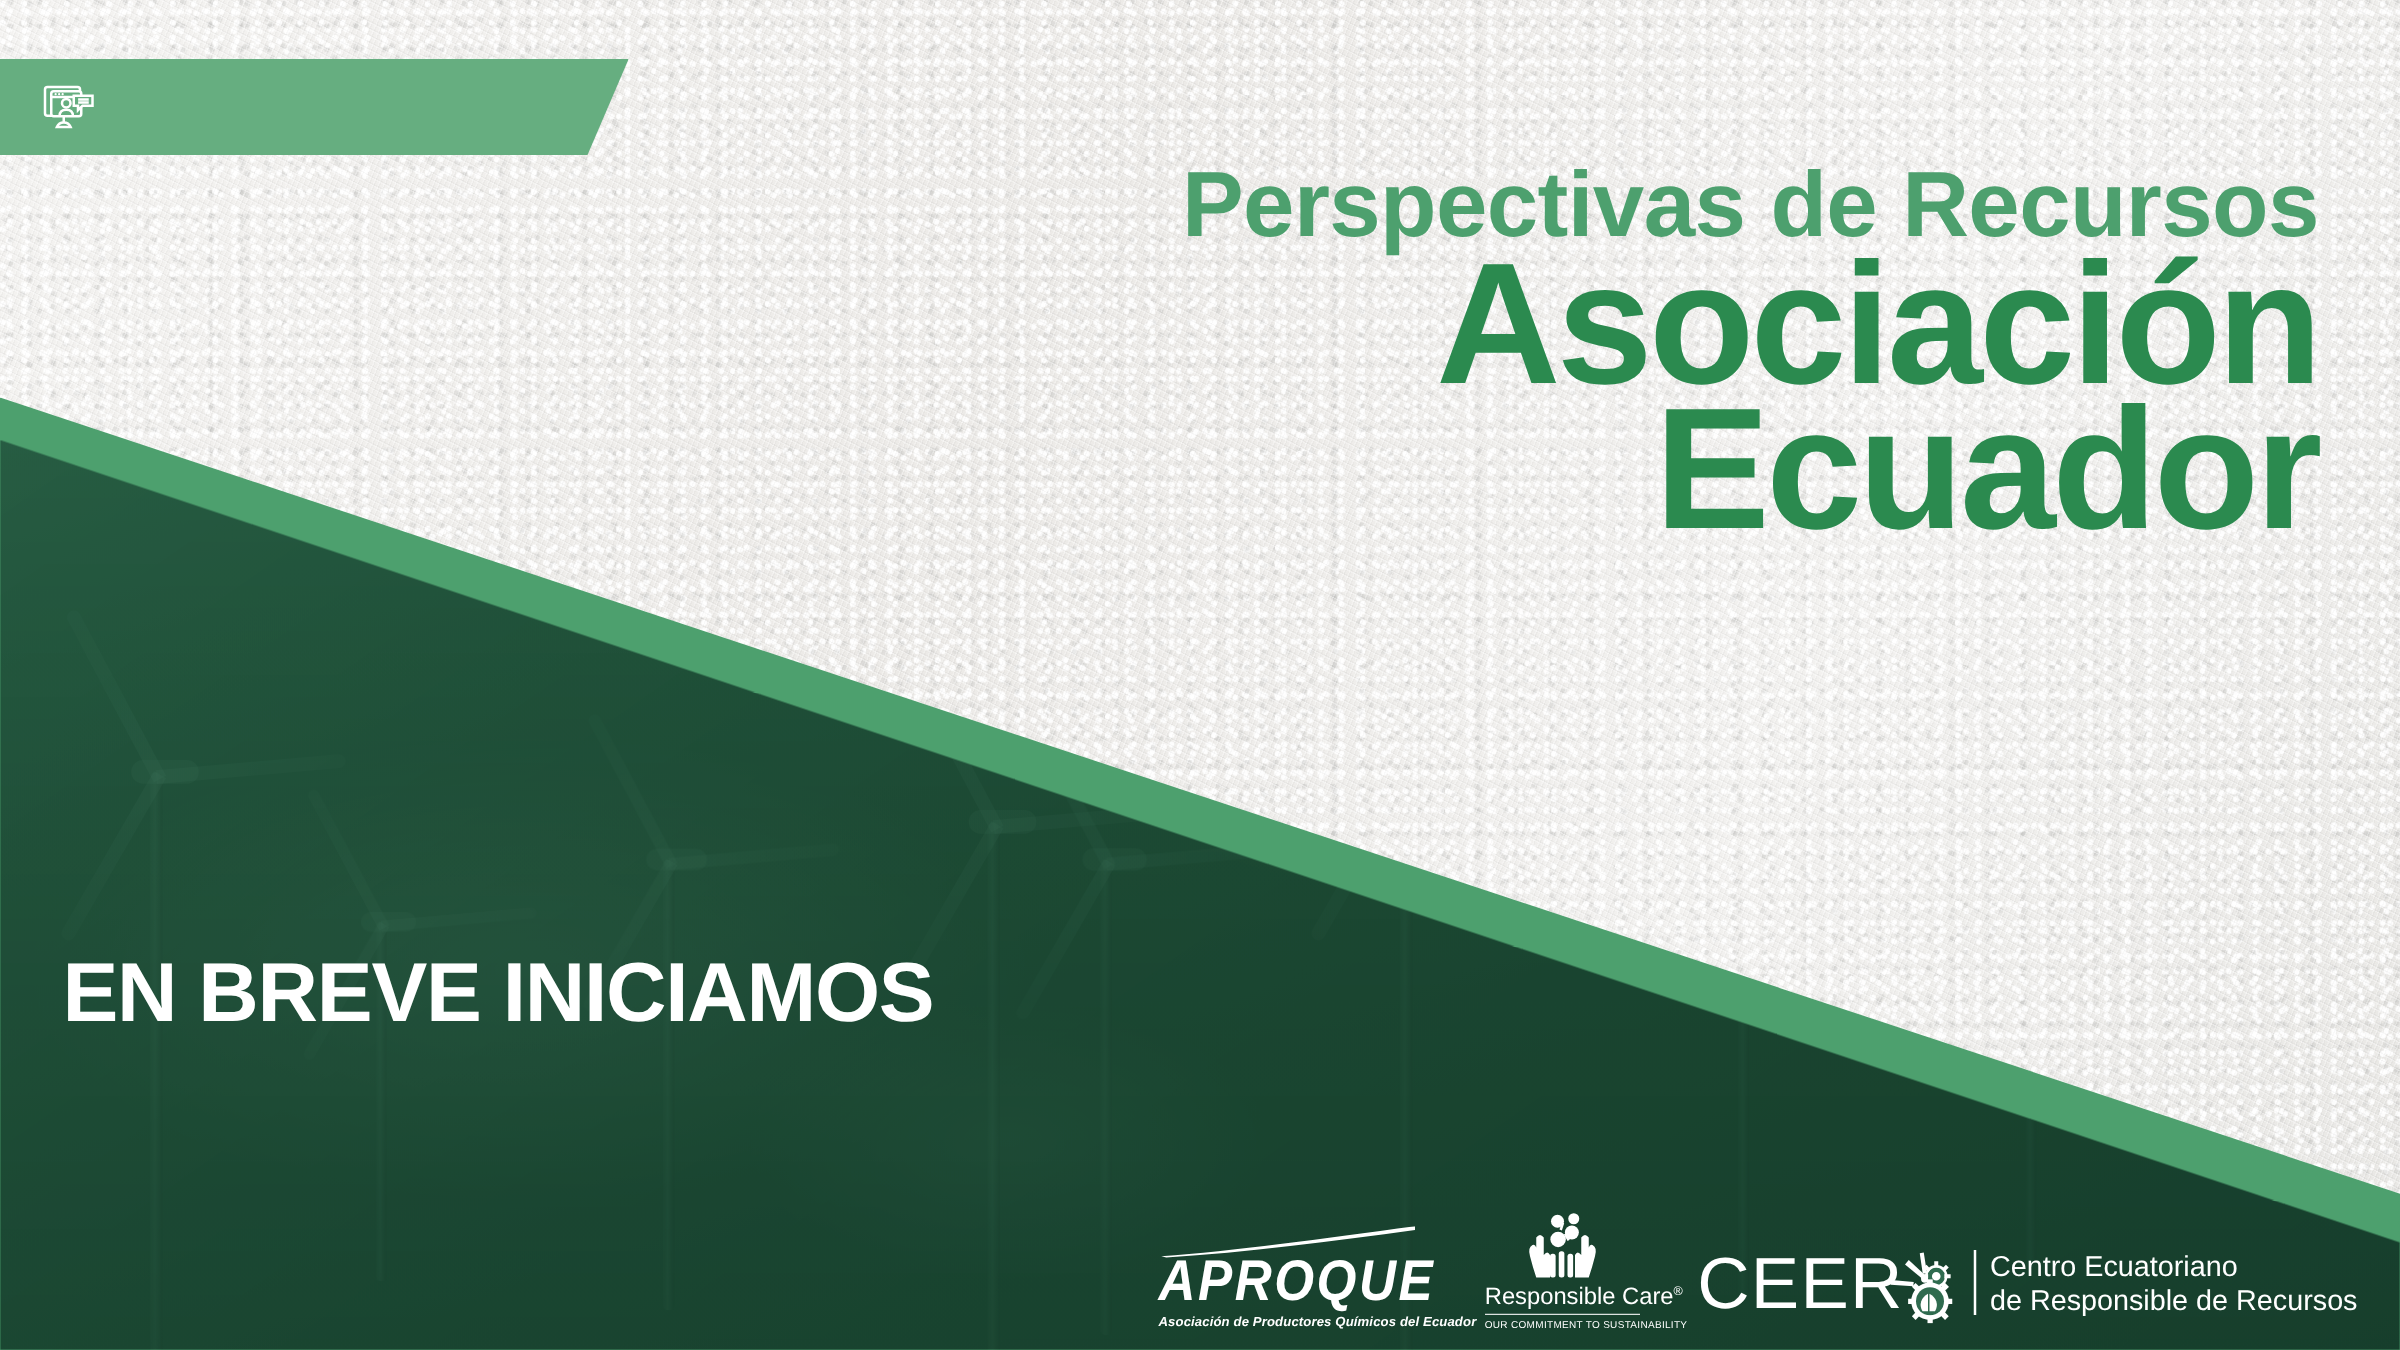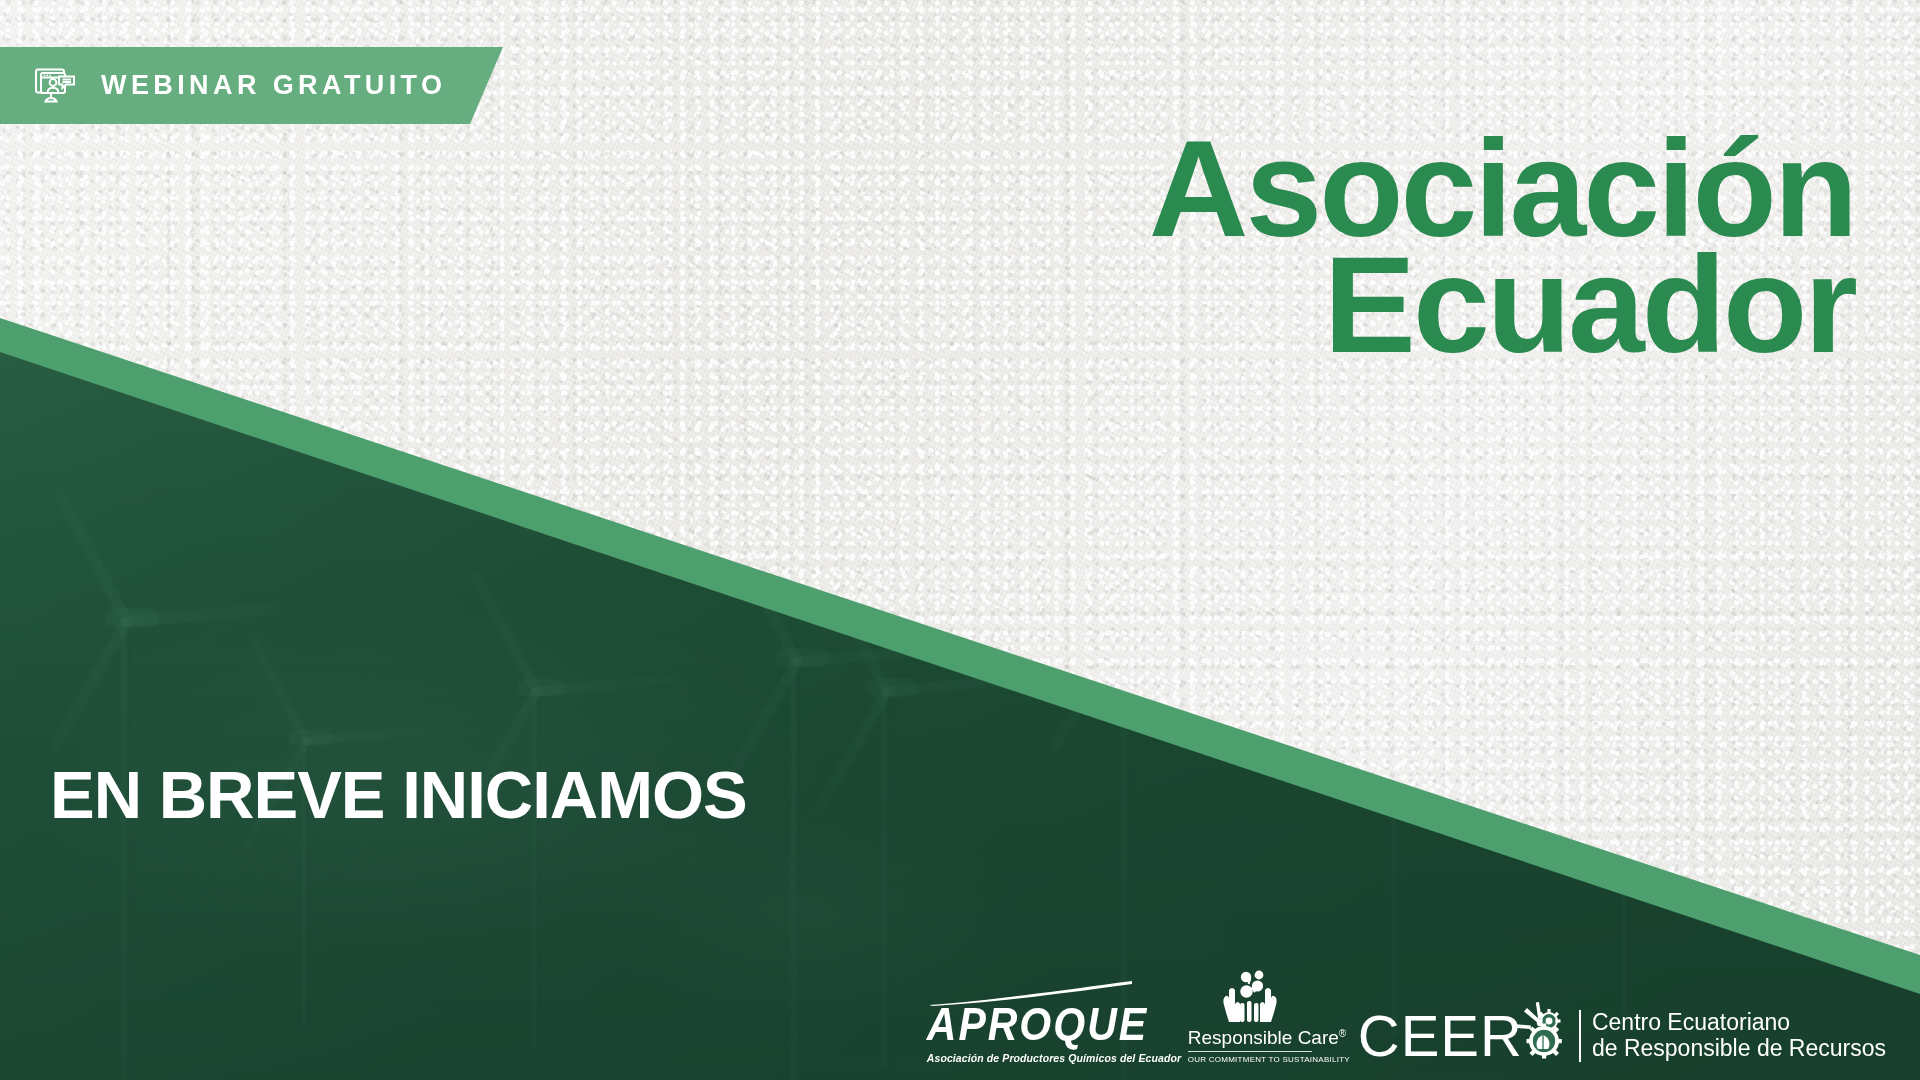--- a/index.html
+++ b/index.html
@@ -205,21 +205,21 @@
   }
   .rcare .word sup{ font-size:10px; vertical-align:super; }
   .rcare .sub {
     color:#ffffff; font-size:8px; letter-spacing:.25px;
     white-space:nowrap; margin-top:4px;
     border-top:1px solid rgba(255,255,255,.85);
     padding-top:3px;
   }
 
   
-  .ceer { display:flex; align-items:flex-end; gap:0; padding-bottom:4px; }
+  .ceer { display:flex; align-items:flex-start; gap:0; padding-bottom:4px; }
   .ceer .cw {
     color:#ffffff; font-size:58px; font-weight:300;
     letter-spacing:1px; line-height:.92;
     font-family:"Liberation Sans", sans-serif;
   }
   .ceer .mark { width:62px; height:62px; margin-left:-14px; margin-right:8px; }
   .ceer .bar { width:2px; height:52px; background:#ffffff; margin-right:11px; }
   .ceer .txt { color:#ffffff; font-size:23px; line-height:1.16; white-space:nowrap; }
 
   .lw { stroke:#ffffff; fill:none; stroke-width:2; }
@@ -310,24 +310,24 @@
           <circle cx="20" cy="16.5" r="3.4"></circle>
           <path d="M14.6 27 q0-5.2 5.4-5.2 q5.4 0 5.4 5.2"></path>
           <path d="M26 10.5 h15 v8 h-8 l-3.6 3.6 v-3.6 h-3.4 z" fill="#66ae80"></path>
           <line x1="29.5" y1="13.5" x2="38" y2="13.5"></line>
           <line x1="29.5" y1="16" x2="38" y2="16"></line>
           <line x1="18" y1="27" x2="18" y2="32"></line>
           <path d="M12.5 35.5 q1.5-3.5 5.5-3.5 q4 0 5.5 3.5 z"></path>
         </g>
       </svg>
     </span>
-    <span class="lbl">WEBINAR GRATUITO</span>
   </div>
 
   <div class="titles">
+    <div class="t-line1">Perspectivas de Recursos</div>
     <div class="t-line2">Asociación</div>
     <div class="t-line3">Ecuador</div>
   </div>
 
   <div class="headline">EN BREVE INICIAMOS</div>
 
   <div class="logos">
 
     <div class="aproque">
       <svg class="swoosh" viewBox="0 0 215 26">

